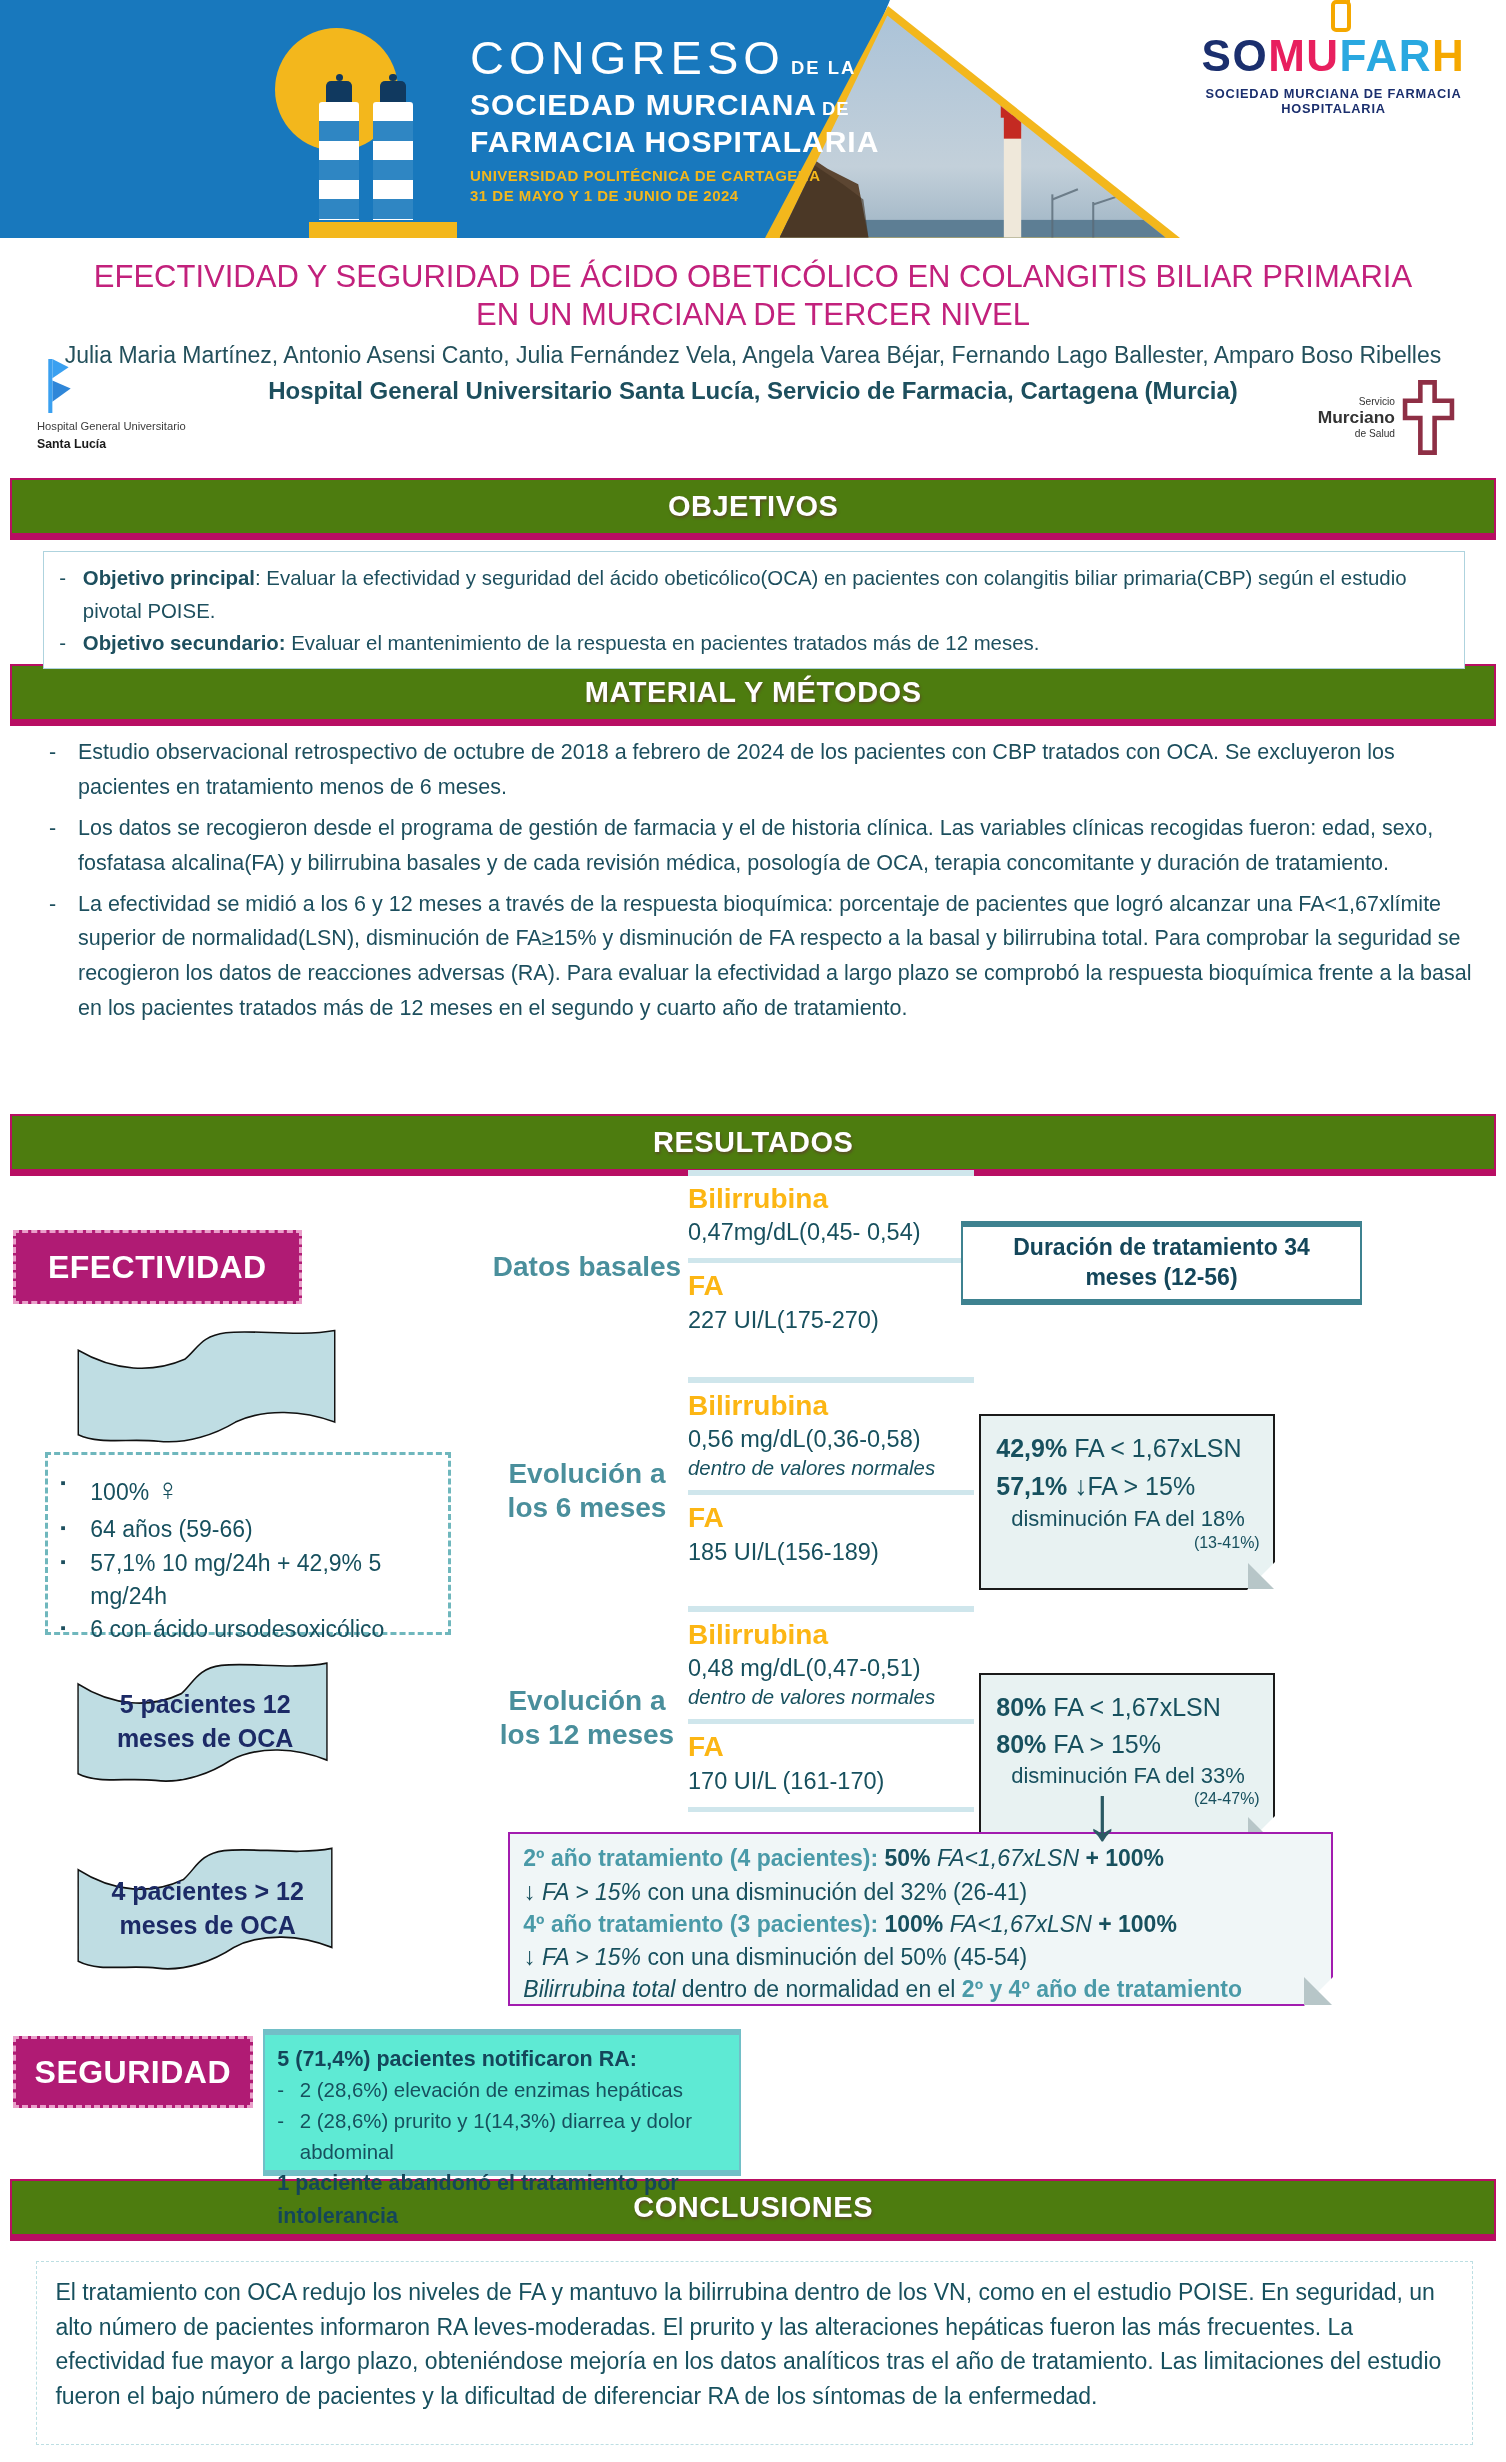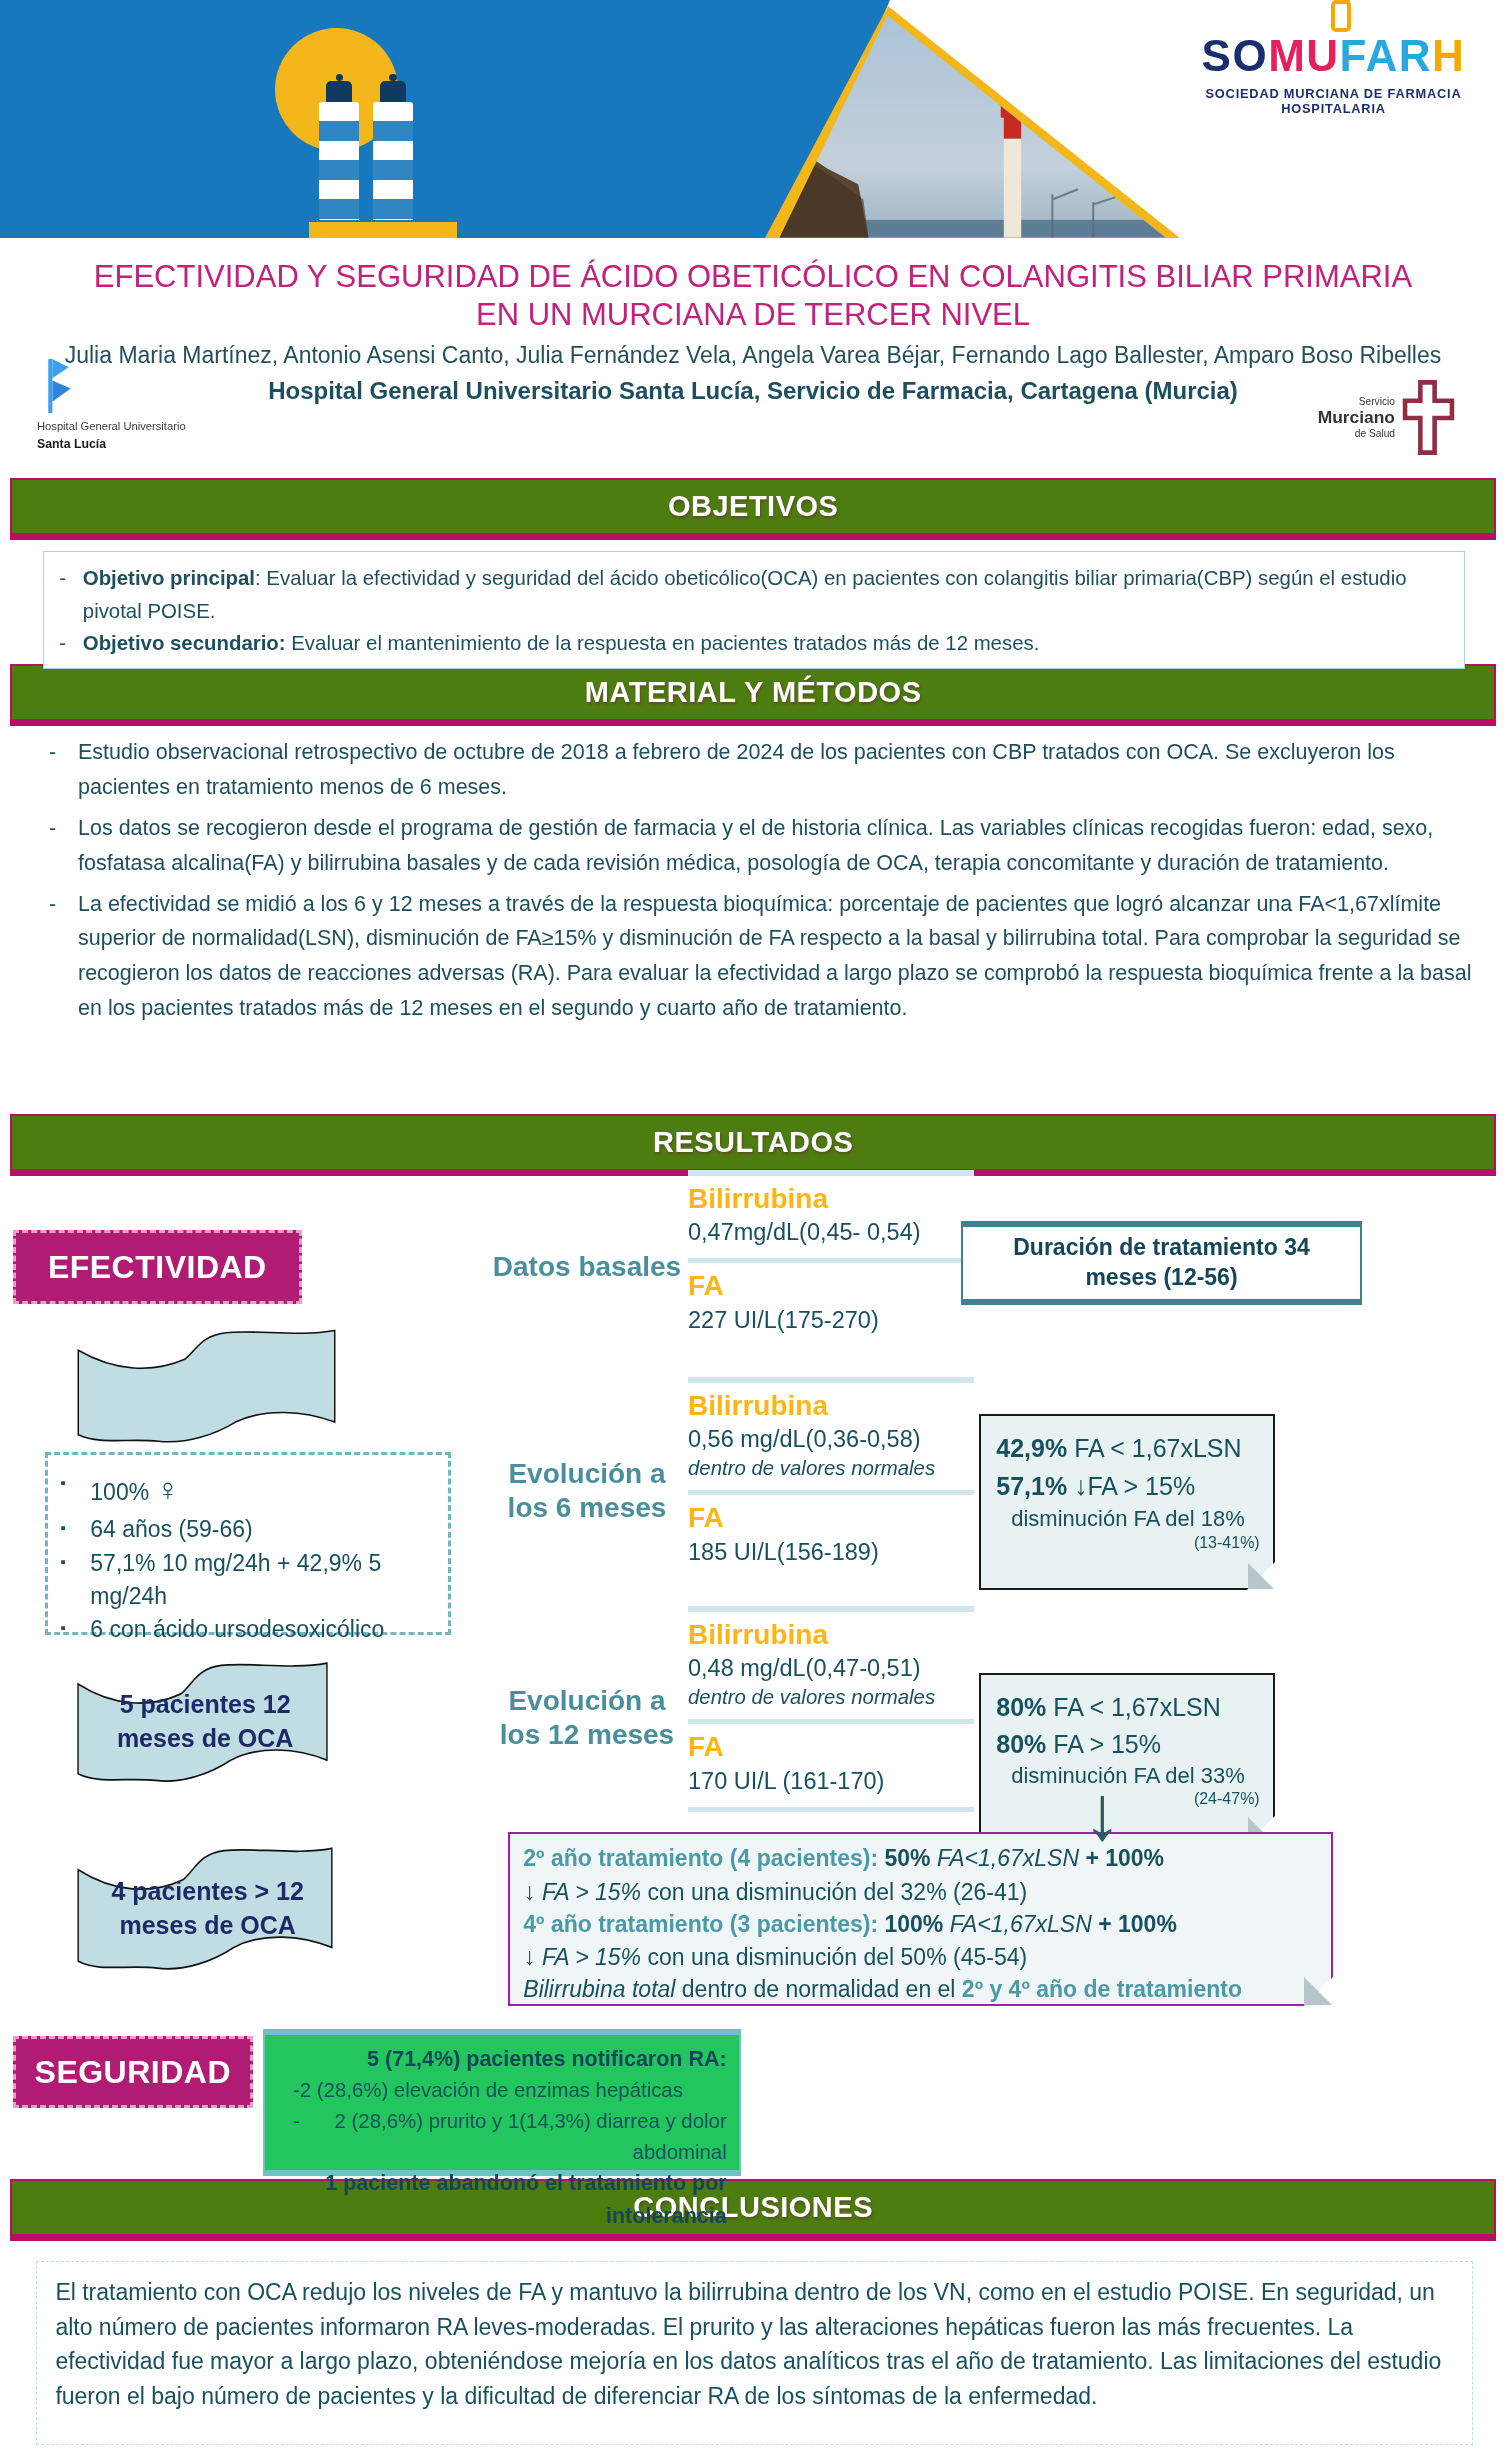--- a/index.html
+++ b/index.html
@@ -128,22 +128,22 @@
                border:2px solid #a21caf; padding:9.2px 13.3px; color:#17505e; font-size:23px; line-height:1.38; }
   .largo-box::before { content:""; position:absolute; right:-2px; bottom:-2px; width:0; height:0;
                     border-style:solid; border-width:0 0 29px 29px; border-color:transparent transparent #ffffff transparent; }
   .largo-box::after { content:""; position:absolute; right:-1px; bottom:-1px; width:0; height:0;
                    border-style:solid; border-width:28px 0 0 28px; border-color:transparent transparent transparent #b7c6c8; }
   .lt-head { color:#4a9aa8; font-weight:bold; }
   .lt-strong { font-weight:bold; }
   .lt-it { font-style:italic; }
   .lt-arrow { font-weight:bold; font-size:24.5px; }
 
-  .ra-box { position:absolute; left:263px; top:859px; width:478px; height:147px; background:#22c55e;
-            border:2px solid #72bfc7; border-top-width:6.1px; border-bottom-width:6.1px; padding:8.2px 12.3px;text-align:right; }
+  .ra-box { position:absolute; left:263px; top:859px; width:478px; height:147px; background:#5eead4;
+            border:2px solid #72bfc7; border-top-width:6.1px; border-bottom-width:6.1px; padding:8.2px 12.3px; }
   .ra-head { color:#14465a; font-weight:bold; font-size:21.5px; line-height:1.5; }
   .ra-item { color:#17505e; font-size:20.4px; line-height:1.5; display:flex; }
   .ra-item .marker { flex:0 0 22.5px; }
   .ra-foot { color:#14465a; font-weight:bold; font-size:21.5px; line-height:1.5; }
 
   
   .conc-box { position:absolute; left:36px; top:2261px; width:1437px; min-height:184px;
               border:1.5px dashed #bcdfe3; padding:13.3px 18.4px; color:#17505e; font-size:23px; line-height:1.5; }
 </style>
 </head>
@@ -187,20 +187,27 @@
       <div class="sun"></div>
       <div class="towers">
         <div class="tower t1">
             <div class="tower-cap"></div>
           </div>
         <div class="tower t2">
             <div class="tower-cap"></div>
           </div>
         <div class="tower-base"></div>
       </div>
+      <div class="congress-text">
+        <div><span class="congress-name">CONGRESO</span><span class="congress-dela">DE LA</span></div>
+        <div class="congress-l2"><span>SOCIEDAD MURCIANA</span><span class="suffix">DE</span></div>
+        <div class="congress-l3">FARMACIA HOSPITALARIA</div>
+        <div class="congress-venue">UNIVERSIDAD POLITÉCNICA DE CARTAGENA</div>
+        <div class="congress-dates">31 DE MAYO Y 1 DE JUNIO DE 2024</div>
+      </div>
     </div>
     <div class="somufarh">
       <div class="somu-word">
         <span class="bottle-icon"></span>
         <span class="p1">SO</span><span class="p2">MU</span><span class="p3">FAR</span><span class="p4">H</span>
       </div>
       <div class="somu-sub">SOCIEDAD MURCIANA DE FARMACIA HOSPITALARIA</div>
     </div>
   </div>
 

